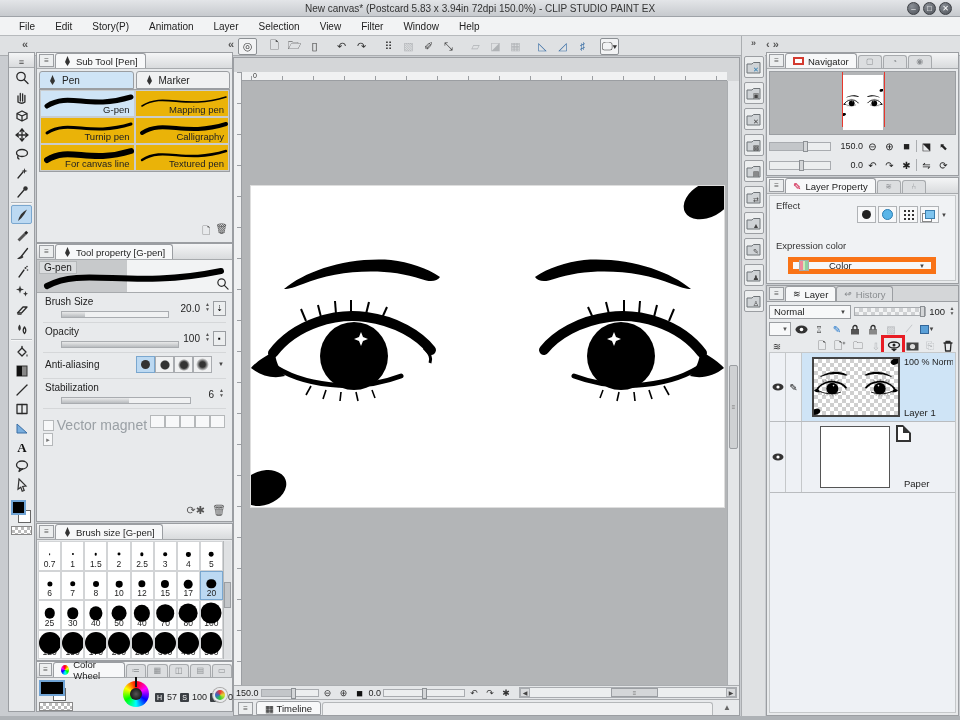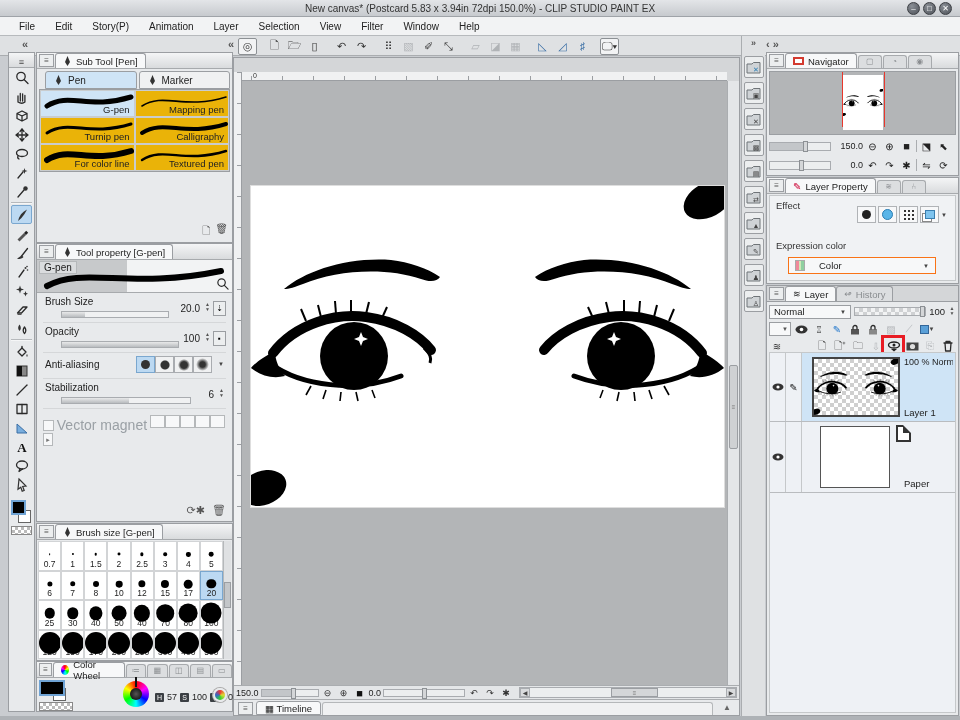--- a/index.html
+++ b/index.html
@@ -48,21 +48,21 @@
   .tool.sel { background:#bcd9f2; border:1px solid #7aa7cf; }
   .tooldiv { height:2px; border-top:1px solid #b6b9bc; border-bottom:1px solid #f5f6f7; margin:1px 2px; }
   .swatches { position:relative; margin-top:4px; height:44px; }
   .sw-back { position:absolute; left:9px; top:12px; width:13px; height:13px; background:#fff; border:1px solid #666; }
   .sw-fore { position:absolute; left:2px; top:2px; width:15px; height:15px; background:#000; border:2px solid #6fa3d4; }
   .sw-trans { position:absolute; left:2px; top:28px; width:21px; height:9px; border:1px solid #888;
     background: conic-gradient(#bbb 25%, #fff 0 50%, #bbb 0 75%, #fff 0); background-size:6px 6px; }
 
   
   .subtool { left:36px; top:52px; width:197px; height:191px; }
-  .stabs { display:flex; gap:2px; padding:2px 2px 0 8px; }
+  .stabs { display:flex; gap:2px; padding:2px 2px 0 2px; }
   .stab { flex:1; height:18px; border:1px solid #9b9ea2; border-radius:3px 3px 0 0; background:#f0f1f2;
     display:flex; align-items:center; gap:5px; padding-left:8px; font-size:10px; }
   .stab.sel { background:#cfe4f6; }
   .pengrid { display:grid; grid-template-columns:1fr 1fr; margin:0 2px; background:#fff; border:1px solid #9b9ea2; }
   .pencell { height:27px; position:relative; border:1px solid #c9ccce; background:#eab308; }
   .pencell.sel { background:#cfe4f6; }
   .pencell svg { position:absolute; left:3px; top:1px; }
   .penlabel { position:absolute; right:4px; bottom:1px; font-size:9.5px; }
   .pfoot { position:absolute; bottom:2px; right:4px; display:flex; gap:5px; font-size:10px; color:#444; }
 
@@ -160,22 +160,22 @@
   .nav-slider.rot { background:#eceeef; }
   .nav-val { width:30px; text-align:right; }
   .nav-ico { width:15px; height:13px; display:flex; align-items:center; justify-content:center; font-size:10px; color:#222; }
   .nav-div { width:1px; height:12px; background:#aaadb0; }
 
   .layerprop { left:766px; top:177px; width:193px; height:107px; }
   .lp-body { position:absolute; inset:17px 2px 2px 2px; background:#f0f2f4; border:1px solid #c5c8ca; }
   .lp-group { position:absolute; left:6px; font-size:9.5px; color:#333; }
   .fx-btns { position:absolute; right:8px; top:10px; display:flex; gap:2px; align-items:center; }
   .fx-btn { width:19px; height:17px; border:1px solid #b0b3b6; background:#f7f8f9; display:flex; align-items:center; justify-content:center; }
-  .ec-select { position:absolute; left:18px; top:61px; width:148px; height:17px; background:#f7f8f9; border:1px solid #f97316;
-    display:flex; align-items:center; gap:14px; padding:0 6px; font-size:9.5px; }
+  .ec-select { position:absolute; left:18px; top:61px; width:148px; height:17px; background:#f7f8f9; border:5px solid #f97316;
+    display:flex; align-items:center; gap:20px; padding:0 6px; font-size:9.5px; }
   .ec-stripes { width:10px; height:11px; background:linear-gradient(to right,#f08a9b 0 33%,#cfe9b9 33% 66%,#8fd0a0 66%); border:1px solid #aaa; }
 
   .layertabs { position:absolute; left:766px; top:285px; width:193px; height:16px; display:flex; align-items:flex-end; background:#d4d6d8; border:1px solid #9b9ea2; border-bottom:none;}
 
   .layerpanel { left:766px; top:301px; width:193px; height:415px; }
   .blendrow { position:absolute; left:2px; top:2px; right:2px; height:15px; display:flex; align-items:center; gap:3px; }
   .blendsel { width:82px; height:14px; background:#f7f8f9; border:1px solid #9b9ea2; font-size:9.5px; display:flex; align-items:center; justify-content:space-between; padding:0 4px; }
   .opslider { flex:1; height:9px; border:1px solid #a9acb0; position:relative;
     background: conic-gradient(#cfd1d3 25%, #f2f3f4 0 50%, #cfd1d3 0 75%, #f2f3f4 0); background-size:8px 8px; }
   .opslider .knob { position:absolute; right:0px; top:-2px; width:5px; height:11px; background:#d4d6d8; border:1px solid #8c9094; }
@@ -508,21 +508,21 @@
         <div class="pencell">
           <svg width="90" height="18" viewBox="0 0 90 18">
             <path d="M3,14 C25,0 45,18 87,5" fill="none" stroke="#000" stroke-width="4" stroke-linecap="round"></path>
           </svg>
           <span class="penlabel">Calligraphy</span>
         </div>
         <div class="pencell">
           <svg width="90" height="18" viewBox="0 0 90 18">
             <path d="M3,14 C25,0 45,18 87,5" fill="none" stroke="#000" stroke-width="6" stroke-linecap="round"></path>
           </svg>
-          <span class="penlabel">For color line</span>
+          <span class="penlabel">For canvas line</span>
         </div>
         <div class="pencell">
           <svg width="90" height="18" viewBox="0 0 90 18">
             <path d="M3,14 C25,0 45,18 87,5" fill="none" stroke="#000" stroke-width="2.4" stroke-linecap="round"></path>
           </svg>
           <span class="penlabel">Textured pen</span>
         </div>
       </div>
     <div class="pfoot">
       <span>🗋</span>

